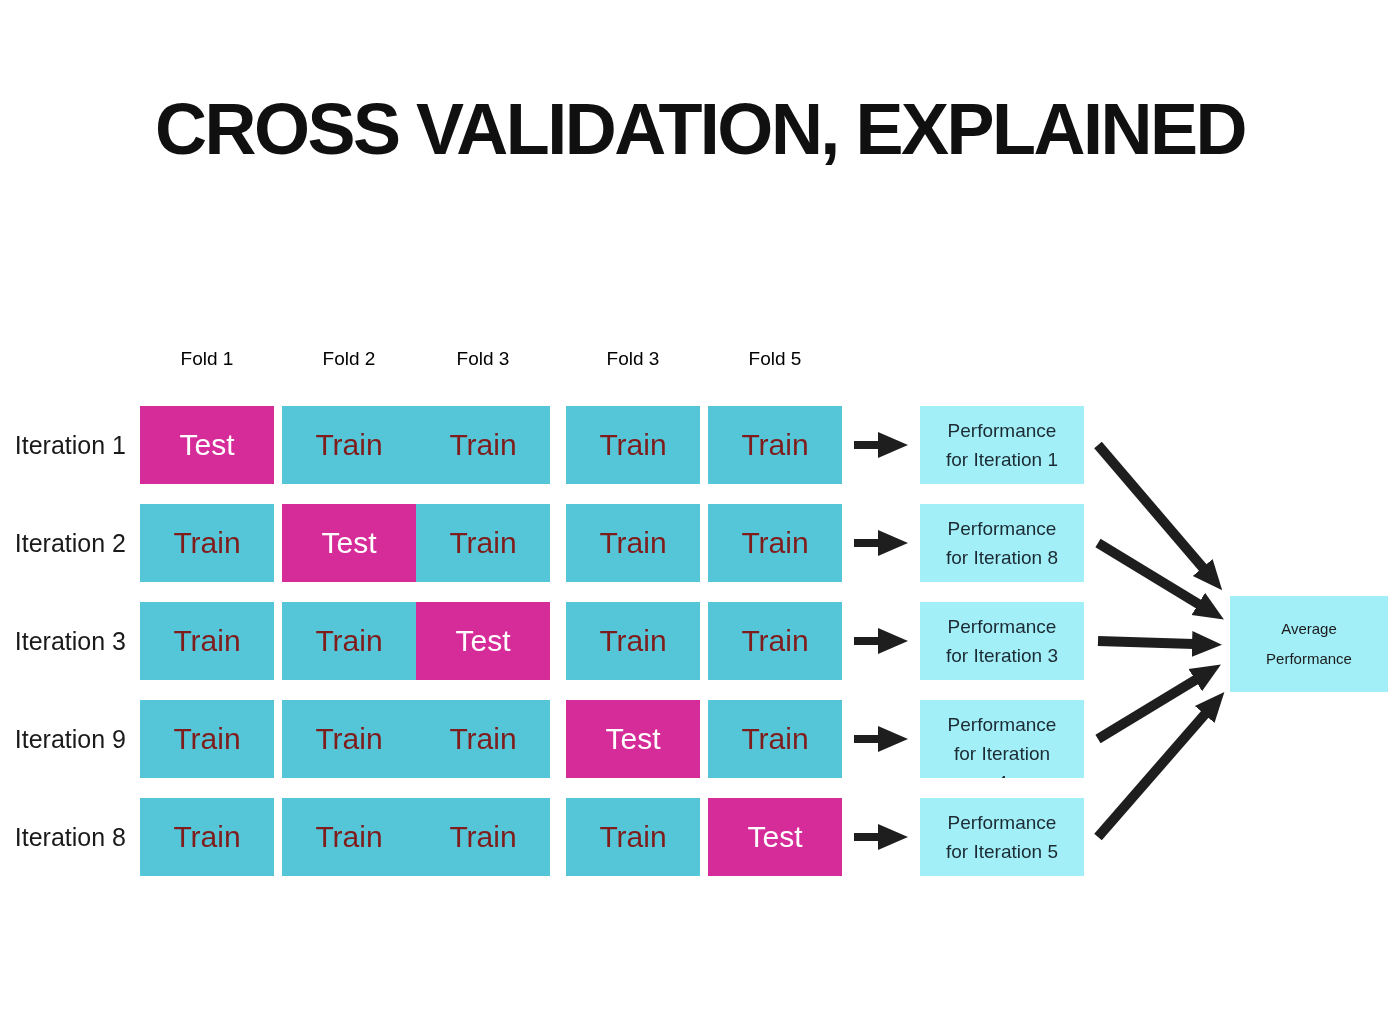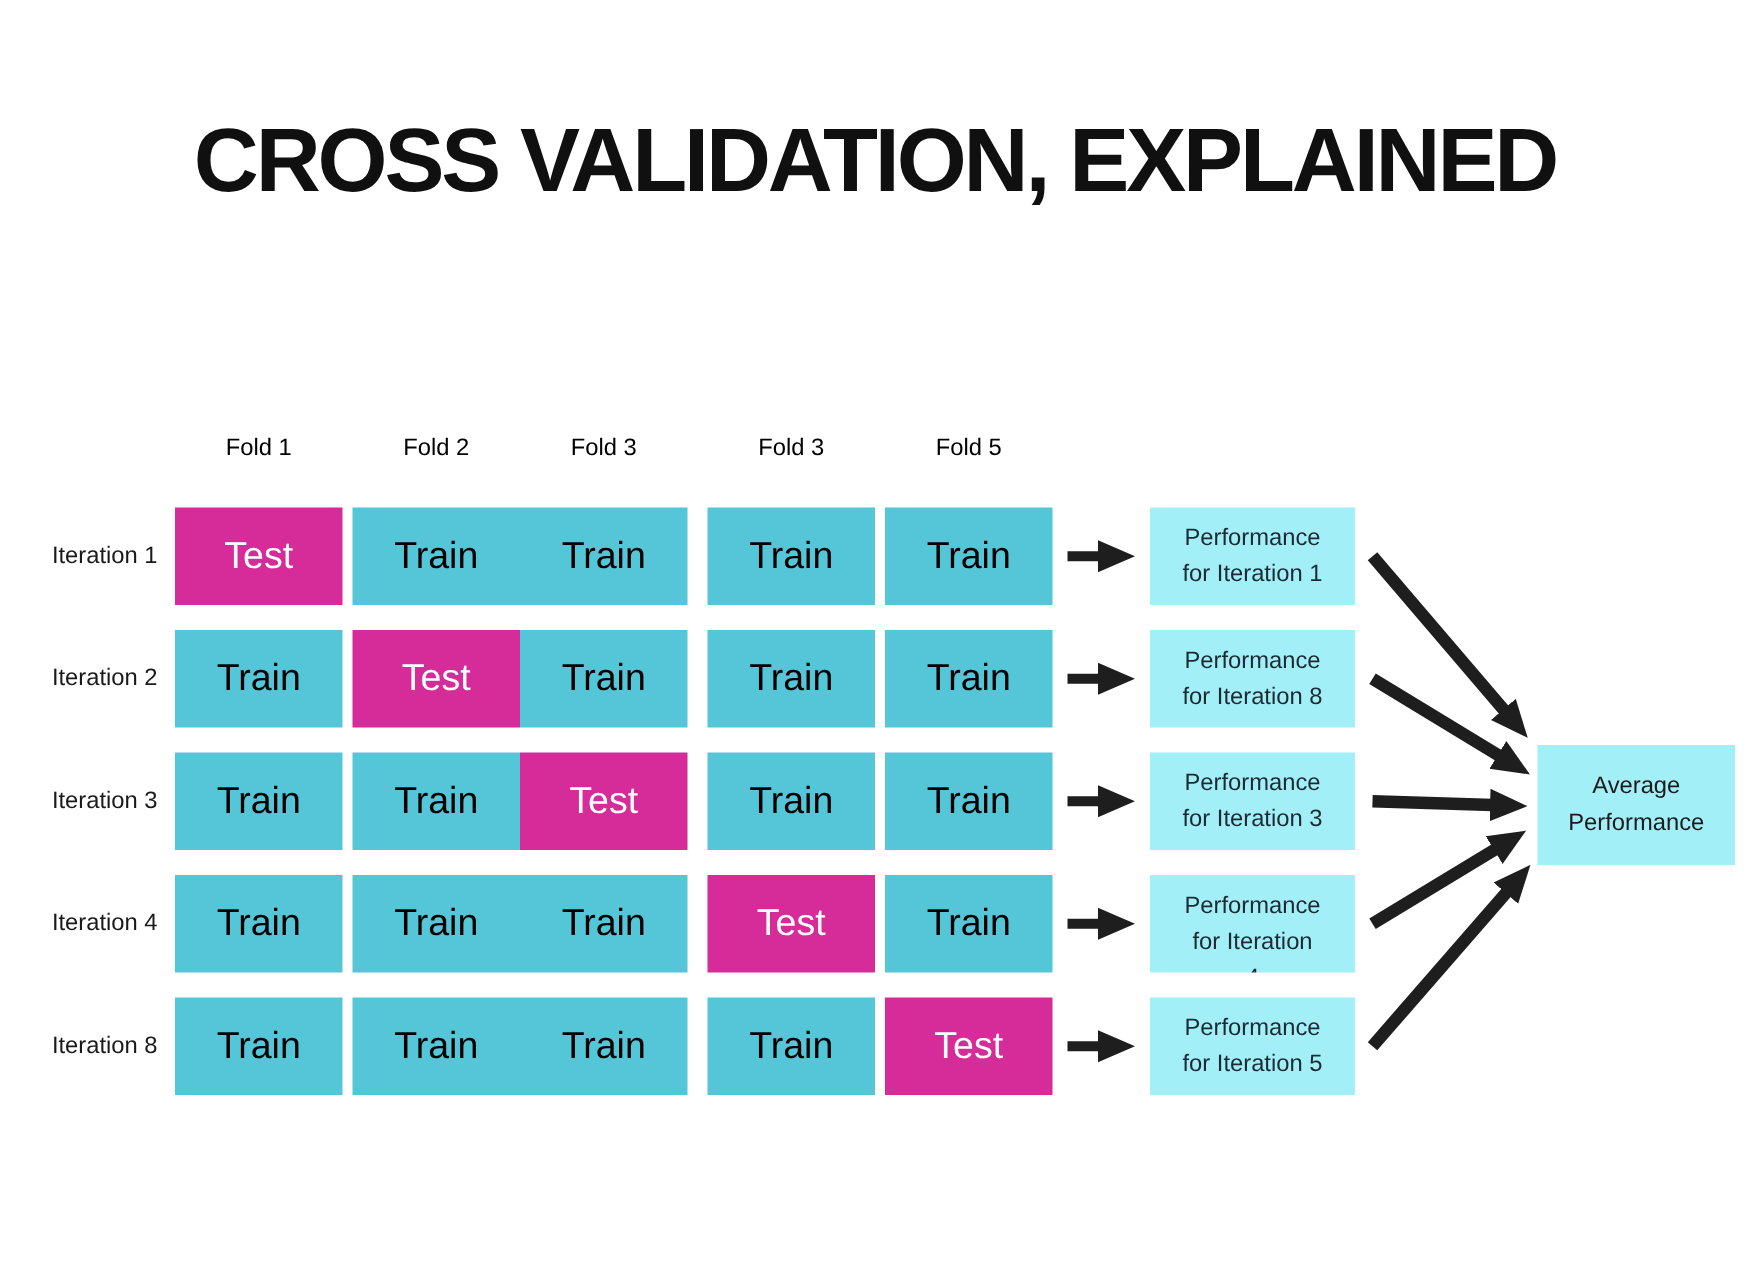--- a/index.html
+++ b/index.html
@@ -42,33 +42,33 @@
   }
 
   .iter-label {
     position: absolute;
     left: 0;
     width: 126px;
     height: 78px;
     display: flex;
     align-items: center;
     justify-content: flex-end;
-    font-size: 19px;
+    font-size: 25px;
     color: #1a1a1a;
   }
 
   .cell {
     position: absolute;
     width: 134px;
     height: 78px;
     display: flex;
     align-items: center;
     justify-content: center;
     font-size: 30px;
-    color: #000000;
+    color: #7f1d1d;
   }
   .cell.train { background: #54C6D7; }
   .cell.test  { background: #D62C99; color: #ffffff; }
 
   .perf-box {
     position: absolute;
     left: 920px;
     width: 164px;
     height: 78px;
     background: #A2EFF8;
@@ -85,21 +85,21 @@
     left: 1230px;
     top: 596px;
     width: 158px;
     height: 96px;
     background: #A2EFF8;
     display: flex;
     flex-direction: column;
     align-items: center;
     justify-content: center;
     text-align: center;
-    font-size: 19px;
+    font-size: 15px;
     line-height: 30px;
     color: #1b1b1b;
   }
 
   svg.arrows {
     position: absolute;
     left: 0; top: 0;
     width: 1400px;
     height: 1027px;
     pointer-events: none;
@@ -115,21 +115,21 @@
 
   <div class="fold-label col1">Fold 1</div>
   <div class="fold-label col2">Fold 2</div>
   <div class="fold-label col3">Fold 3</div>
   <div class="fold-label col4">Fold 3</div>
   <div class="fold-label col5">Fold 5</div>
 
   <div class="iter-label row1">Iteration 1</div>
   <div class="iter-label row2">Iteration 2</div>
   <div class="iter-label row3">Iteration 3</div>
-  <div class="iter-label row4">Iteration 4</div>
+  <div class="iter-label row4">Iteration 9</div>
   <div class="iter-label row5">Iteration 8</div>
 
   <div class="cell row1 col1 test">Test</div>
   <div class="cell row1 col2 train">Train</div>
   <div class="cell row1 col3 train">Train</div>
   <div class="cell row1 col4 train">Train</div>
   <div class="cell row1 col5 train">Train</div>
 
   <div class="cell row2 col1 train">Train</div>
   <div class="cell row2 col2 test">Test</div>

